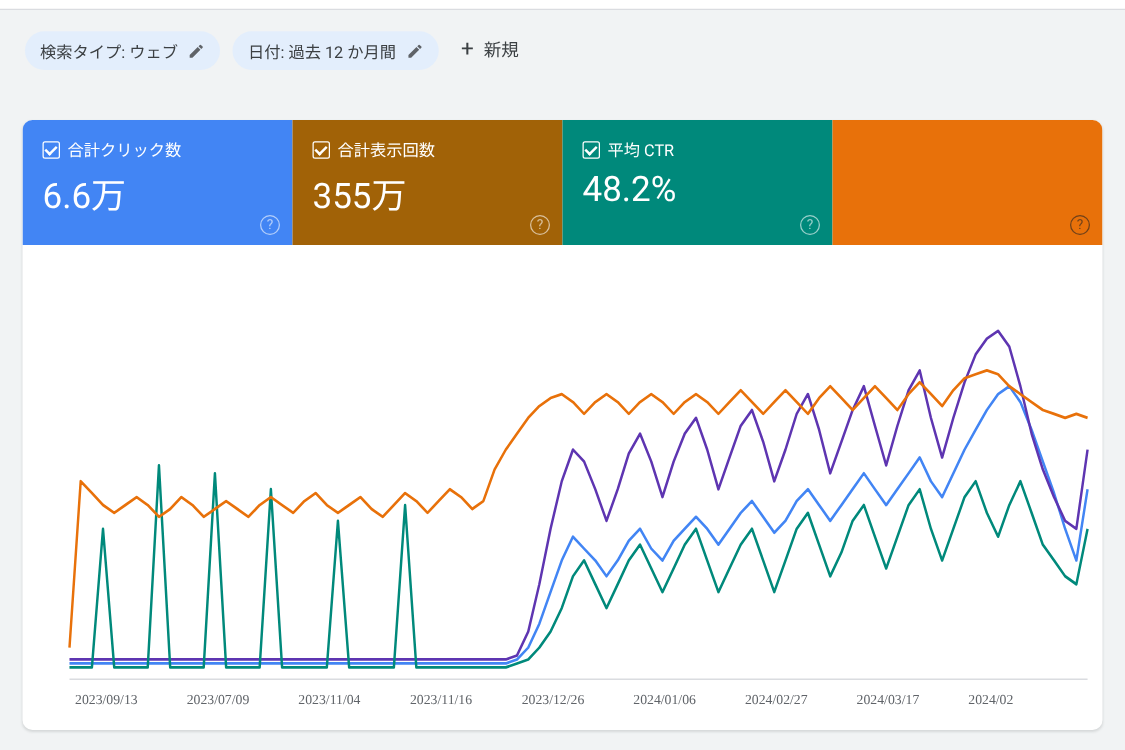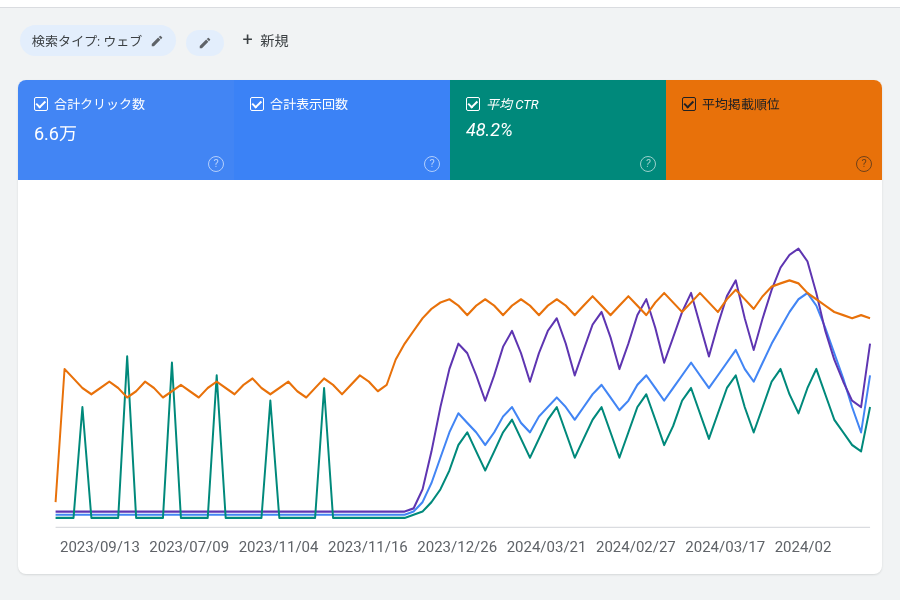--- a/index.html
+++ b/index.html
@@ -42,21 +42,21 @@
     align-items: center;
     font-size: 14px;
     color: #3c4043;
     gap: 8px;
     cursor: pointer;
     padding: 6px 8px;
   }
   .plus { font-size: 18px; line-height: 14px; }
   .card {
     background: #fff;
-    margin: 0 18px;
+    margin: 16px 18px;
     border-radius: 8px;
     box-shadow: 0 1px 2px rgba(60,64,67,.15);
     overflow: hidden;
   }
   .metrics {
     display: flex;
     height: 100px;
   }
   .metric {
     flex: 1;
@@ -66,21 +66,21 @@
   }
   .metric.dark { color: #202124; }
   .metric .label {
     display: flex;
     align-items: center;
     gap: 6px;
     font-size: 13px;
     font-weight: 400;
   }
   .metric .value {
-    font-size: 18px;
+    font-size: 28px;
     margin-top: 6px;
     font-weight: 400;
   }
   .metric .help {
     position: absolute;
     right: 10px;
     bottom: 8px;
     width: 16px; height: 16px;
     border: 1.5px solid currentColor;
     border-radius: 50%;
@@ -99,50 +99,52 @@
     justify-content: center;
   }
   .checkbox::after {
     content: "";
     width: 7px; height: 4px;
     border-left: 2px solid currentColor;
     border-bottom: 2px solid currentColor;
     transform: rotate(-45deg) translate(0px,-1px);
   }
   .m-blue   { background: #4285f4; }
-  .m-purple { background: #3b82f6; }
-  .m-teal   { background: #00897b; font-style: italic; }
+  .m-purple { background: #a16207; }
+  .m-teal   { background: #00897b; }
   .m-orange { background: #e8710a; }
   .chart-wrap {
     padding: 24px 8px 8px 8px;
   }
   svg.chart { width: 100%; height: 330px; display: block; }
   .x-axis {
     display: flex;
-    font-size: 15px;
+    font-size: 11px;
     color: #5f6368;
     padding: 4px 10px 10px 34px;
+    font-family: Liberation Serif, serif;
   }
   .x-tick { flex: 1; text-align: left; white-space: nowrap; }
 </style>
 </head>
 <body>
 
 <div class="top-bar"></div>
 
 <div class="filter-row">
   <div class="chip">
     <span>検索タイプ: ウェブ</span>
     <span class="pencil">
       <svg viewBox="0 0 24 24" width="14" height="14">
           <path fill="#5f6368" d="M3 17.25V21h3.75l11-11.04-3.75-3.75L3 17.25zM20.71 7.04a1 1 0 0 0 0-1.41l-2.34-2.34a1 1 0 0 0-1.41 0l-1.83 1.83 3.75 3.75 1.83-1.83z"></path>
         </svg>
     </span>
   </div>
   <div class="chip">
+    <span>日付: 過去 12 か月間</span>
     <span class="pencil">
       <svg viewBox="0 0 24 24" width="14" height="14">
           <path fill="#5f6368" d="M3 17.25V21h3.75l11-11.04-3.75-3.75L3 17.25zM20.71 7.04a1 1 0 0 0 0-1.41l-2.34-2.34a1 1 0 0 0-1.41 0l-1.83 1.83 3.75 3.75 1.83-1.83z"></path>
         </svg>
     </span>
   </div>
   <div class="add-new">
     <span class="plus">+</span>
     <span>新規</span>
   </div>
@@ -156,52 +158,49 @@
         <span>合計クリック数</span>
       </div>
       <div class="value">6.6万</div>
       <span class="help"></span>
     </div>
     <div class="metric m-purple">
       <div class="label">
         <span class="checkbox"></span>
         <span>合計表示回数</span>
       </div>
+      <div class="value">355万</div>
       <span class="help"></span>
     </div>
     <div class="metric m-teal">
       <div class="label">
         <span class="checkbox"></span>
         <span>平均 CTR</span>
       </div>
       <div class="value">48.2%</div>
       <span class="help"></span>
     </div>
     <div class="metric m-orange dark">
-      <div class="label">
-        <span class="checkbox"></span>
-        <span>平均掲載順位</span>
-      </div>
       <span class="help"></span>
     </div>
   </div>
 
   <div class="chart-wrap">
     <svg class="chart" id="chart-svg" viewBox="0 0 860 300" preserveAspectRatio="none">
         <path d="M30.0 282.5 L39.1 282.5 L48.2 282.5 L57.2 282.5 L66.3 282.5 L75.4 282.5 L84.5 282.5 L93.5 282.5 L102.6 282.5 L111.7 282.5 L120.8 282.5 L129.8 282.5 L138.9 282.5 L148.0 282.5 L157.1 282.5 L166.2 282.5 L175.2 282.5 L184.3 282.5 L193.4 282.5 L202.5 282.5 L211.5 282.5 L220.6 282.5 L229.7 282.5 L238.8 282.5 L247.8 282.5 L256.9 282.5 L266.0 282.5 L275.1 282.5 L284.2 282.5 L293.2 282.5 L302.3 282.5 L311.4 282.5 L320.5 282.5 L329.5 282.5 L338.6 282.5 L347.7 282.5 L356.8 282.5 L365.8 282.5 L374.9 282.5 L384.0 282.5 L393.1 279.6 L402.2 271.0 L411.2 253.7 L420.3 230.6 L429.4 207.6 L438.5 190.3 L447.5 199.0 L456.6 207.6 L465.7 219.1 L474.8 207.6 L483.8 193.2 L492.9 184.6 L502.0 199.0 L511.1 207.6 L520.2 193.2 L529.2 184.6 L538.3 175.9 L547.4 184.6 L556.5 196.1 L565.5 184.6 L574.6 173.0 L583.7 164.4 L592.8 175.9 L601.8 187.4 L610.9 178.8 L620.0 164.4 L629.1 155.8 L638.2 167.3 L647.2 178.8 L656.3 167.3 L665.4 155.8 L674.5 144.2 L683.5 155.8 L692.6 167.3 L701.7 155.8 L710.8 144.2 L719.8 132.7 L728.9 150.0 L738.0 161.5 L747.1 144.2 L756.2 127.0 L765.2 112.6 L774.3 98.2 L783.4 86.6 L792.5 80.9 L801.5 92.4 L810.6 112.6 L819.7 135.6 L828.8 158.6 L837.8 184.6 L846.9 207.6 L856.0 155.8" fill="none" stroke="#4285f4" stroke-width="2" stroke-linejoin="round"></path>
         <path d="M30.0 279.6 L39.1 279.6 L48.2 279.6 L57.2 279.6 L66.3 279.6 L75.4 279.6 L84.5 279.6 L93.5 279.6 L102.6 279.6 L111.7 279.6 L120.8 279.6 L129.8 279.6 L138.9 279.6 L148.0 279.6 L157.1 279.6 L166.2 279.6 L175.2 279.6 L184.3 279.6 L193.4 279.6 L202.5 279.6 L211.5 279.6 L220.6 279.6 L229.7 279.6 L238.8 279.6 L247.8 279.6 L256.9 279.6 L266.0 279.6 L275.1 279.6 L284.2 279.6 L293.2 279.6 L302.3 279.6 L311.4 279.6 L320.5 279.6 L329.5 279.6 L338.6 279.6 L347.7 279.6 L356.8 279.6 L365.8 279.6 L374.9 279.6 L384.0 279.6 L393.1 276.7 L402.2 259.4 L411.2 224.9 L420.3 184.6 L429.4 150.0 L438.5 127.0 L447.5 135.6 L456.6 155.8 L465.7 178.8 L474.8 155.8 L483.8 129.8 L492.9 115.4 L502.0 135.6 L511.1 161.5 L520.2 135.6 L529.2 115.4 L538.3 103.9 L547.4 127.0 L556.5 155.8 L565.5 132.7 L574.6 109.7 L583.7 98.2 L592.8 121.2 L601.8 150.0 L610.9 127.0 L620.0 101.0 L629.1 86.6 L638.2 112.6 L647.2 144.2 L656.3 121.2 L665.4 98.2 L674.5 80.9 L683.5 109.7 L692.6 138.5 L701.7 109.7 L710.8 83.8 L719.8 69.4 L728.9 103.9 L738.0 132.7 L747.1 103.9 L756.2 78.0 L765.2 57.8 L774.3 46.3 L783.4 40.6 L792.5 52.1 L801.5 80.9 L810.6 115.4 L819.7 141.4 L828.8 161.5 L837.8 178.8 L846.9 184.6 L856.0 127.0" fill="none" stroke="#5e35b1" stroke-width="2" stroke-linejoin="round"></path>
         <path d="M30.0 285.4 L39.1 285.4 L48.2 285.4 L57.2 184.6 L66.3 285.4 L75.4 285.4 L84.5 285.4 L93.5 285.4 L102.6 138.5 L111.7 285.4 L120.8 285.4 L129.8 285.4 L138.9 285.4 L148.0 144.2 L157.1 285.4 L166.2 285.4 L175.2 285.4 L184.3 285.4 L193.4 155.8 L202.5 285.4 L211.5 285.4 L220.6 285.4 L229.7 285.4 L238.8 285.4 L247.8 178.8 L256.9 285.4 L266.0 285.4 L275.1 285.4 L284.2 285.4 L293.2 285.4 L302.3 167.3 L311.4 285.4 L320.5 285.4 L329.5 285.4 L338.6 285.4 L347.7 285.4 L356.8 285.4 L365.8 285.4 L374.9 285.4 L384.0 285.4 L393.1 282.5 L402.2 279.6 L411.2 271.0 L420.3 259.4 L429.4 242.2 L438.5 219.1 L447.5 207.6 L456.6 224.9 L465.7 242.2 L474.8 224.9 L483.8 207.6 L492.9 196.1 L502.0 213.4 L511.1 230.6 L520.2 213.4 L529.2 196.1 L538.3 184.6 L547.4 207.6 L556.5 230.6 L565.5 213.4 L574.6 196.1 L583.7 184.6 L592.8 207.6 L601.8 230.6 L610.9 207.6 L620.0 184.6 L629.1 173.0 L638.2 196.1 L647.2 219.1 L656.3 201.8 L665.4 178.8 L674.5 167.3 L683.5 190.3 L692.6 213.4 L701.7 190.3 L710.8 167.3 L719.8 155.8 L728.9 184.6 L738.0 207.6 L747.1 184.6 L756.2 161.5 L765.2 150.0 L774.3 173.0 L783.4 190.3 L792.5 167.3 L801.5 150.0 L810.6 173.0 L819.7 196.1 L828.8 207.6 L837.8 219.1 L846.9 224.9 L856.0 184.6" fill="none" stroke="#00897b" stroke-width="2" stroke-linejoin="round"></path>
         <path d="M30.0 271.0 L39.1 150.0 L48.2 158.6 L57.2 167.3 L66.3 173.0 L75.4 167.3 L84.5 161.5 L93.5 167.3 L102.6 175.9 L111.7 170.2 L120.8 161.5 L129.8 167.3 L138.9 175.9 L148.0 170.2 L157.1 164.4 L166.2 170.2 L175.2 175.9 L184.3 167.3 L193.4 161.5 L202.5 167.3 L211.5 173.0 L220.6 164.4 L229.7 158.6 L238.8 167.3 L247.8 173.0 L256.9 167.3 L266.0 161.5 L275.1 170.2 L284.2 175.9 L293.2 167.3 L302.3 158.6 L311.4 164.4 L320.5 173.0 L329.5 164.4 L338.6 155.8 L347.7 161.5 L356.8 170.2 L365.8 164.4 L374.9 141.4 L384.0 127.0 L393.1 115.4 L402.2 103.9 L411.2 95.3 L420.3 89.5 L429.4 86.6 L438.5 92.4 L447.5 101.0 L456.6 92.4 L465.7 86.6 L474.8 92.4 L483.8 101.0 L492.9 92.4 L502.0 86.6 L511.1 92.4 L520.2 101.0 L529.2 92.4 L538.3 86.6 L547.4 92.4 L556.5 101.0 L565.5 92.4 L574.6 83.8 L583.7 92.4 L592.8 101.0 L601.8 92.4 L610.9 83.8 L620.0 92.4 L629.1 101.0 L638.2 89.5 L647.2 80.9 L656.3 89.5 L665.4 98.2 L674.5 89.5 L683.5 80.9 L692.6 89.5 L701.7 98.2 L710.8 86.6 L719.8 78.0 L728.9 86.6 L738.0 95.3 L747.1 83.8 L756.2 75.1 L765.2 72.2 L774.3 69.4 L783.4 72.2 L792.5 80.9 L801.5 86.6 L810.6 92.4 L819.7 98.2 L828.8 101.0 L837.8 103.9 L846.9 101.0 L856.0 103.9" fill="none" stroke="#e8710a" stroke-width="2" stroke-linejoin="round"></path>
         <line x1="30" x2="856" y1="294" y2="294" stroke="#dadce0" stroke-width="1"></line>
       </svg>
     <div class="x-axis" id="x-axis">
         <div class="x-tick">2023/09/13</div>
         <div class="x-tick">2023/07/09</div>
         <div class="x-tick">2023/11/04</div>
         <div class="x-tick">2023/11/16</div>
         <div class="x-tick">2023/12/26</div>
-        <div class="x-tick">2024/03/21</div>
+        <div class="x-tick">2024/01/06</div>
         <div class="x-tick">2024/02/27</div>
         <div class="x-tick">2024/03/17</div>
         <div class="x-tick">2024/02</div>
       </div>
   </div>
 </div>
 
 </body></html>

